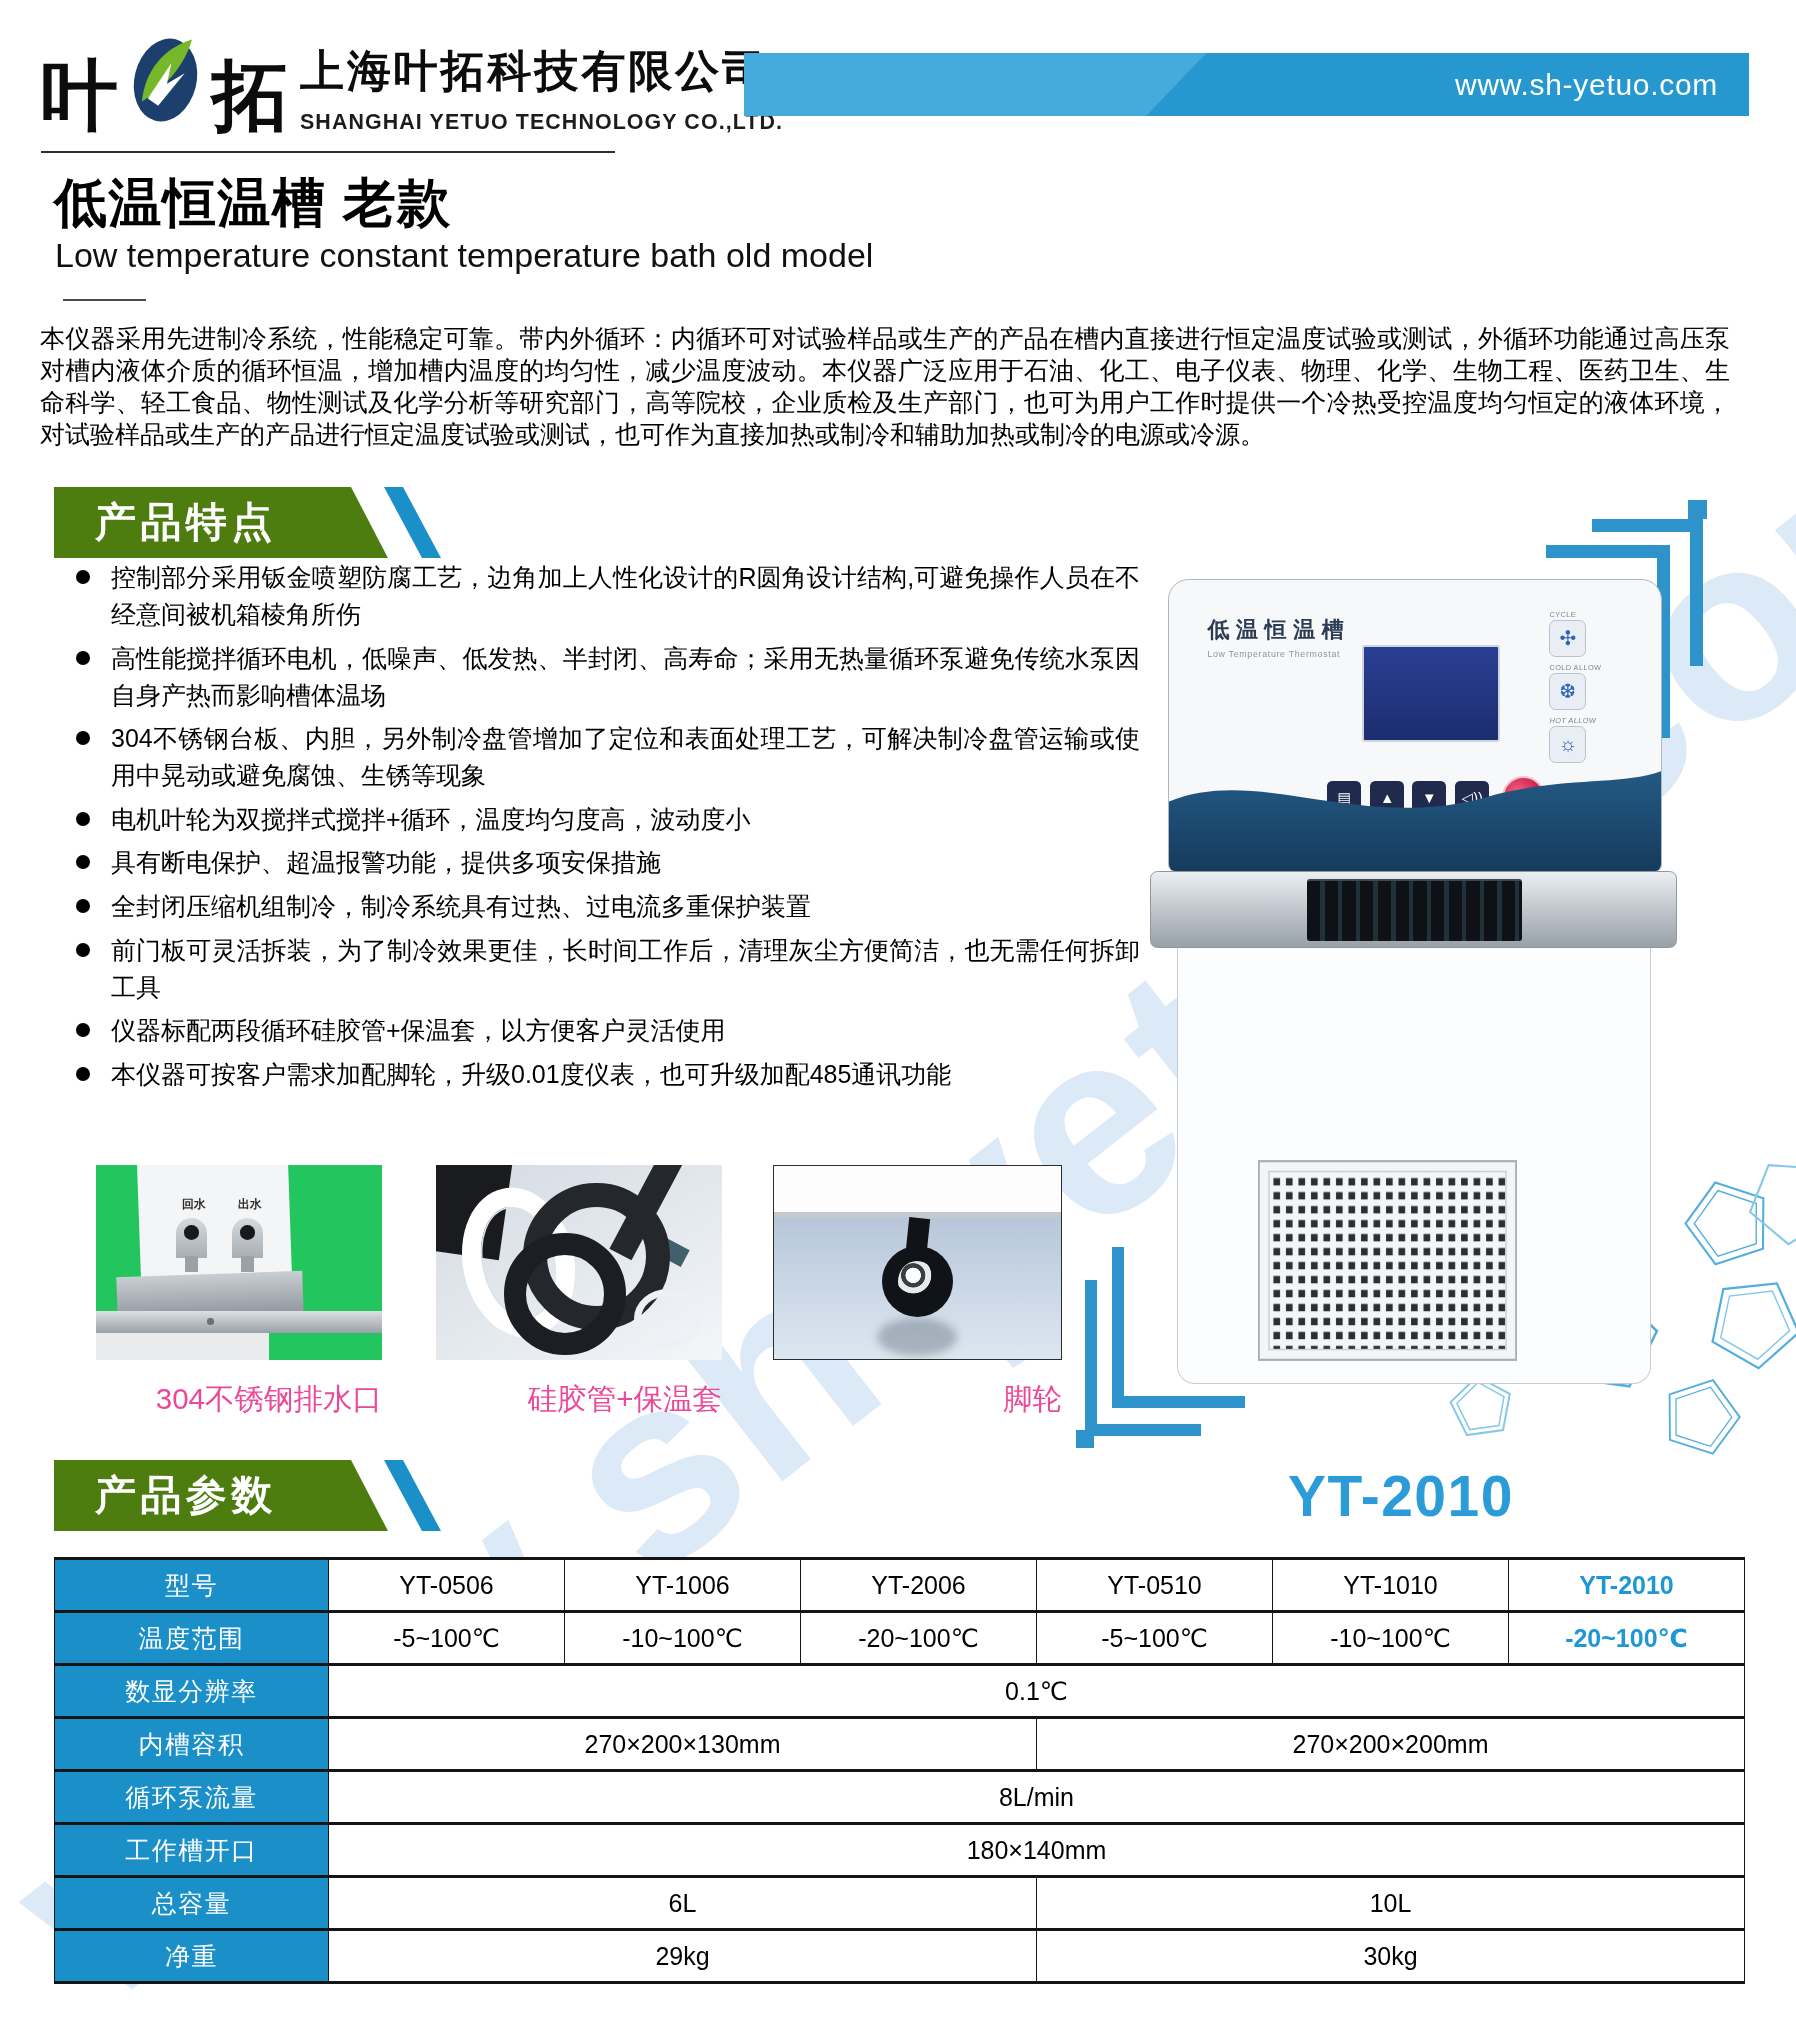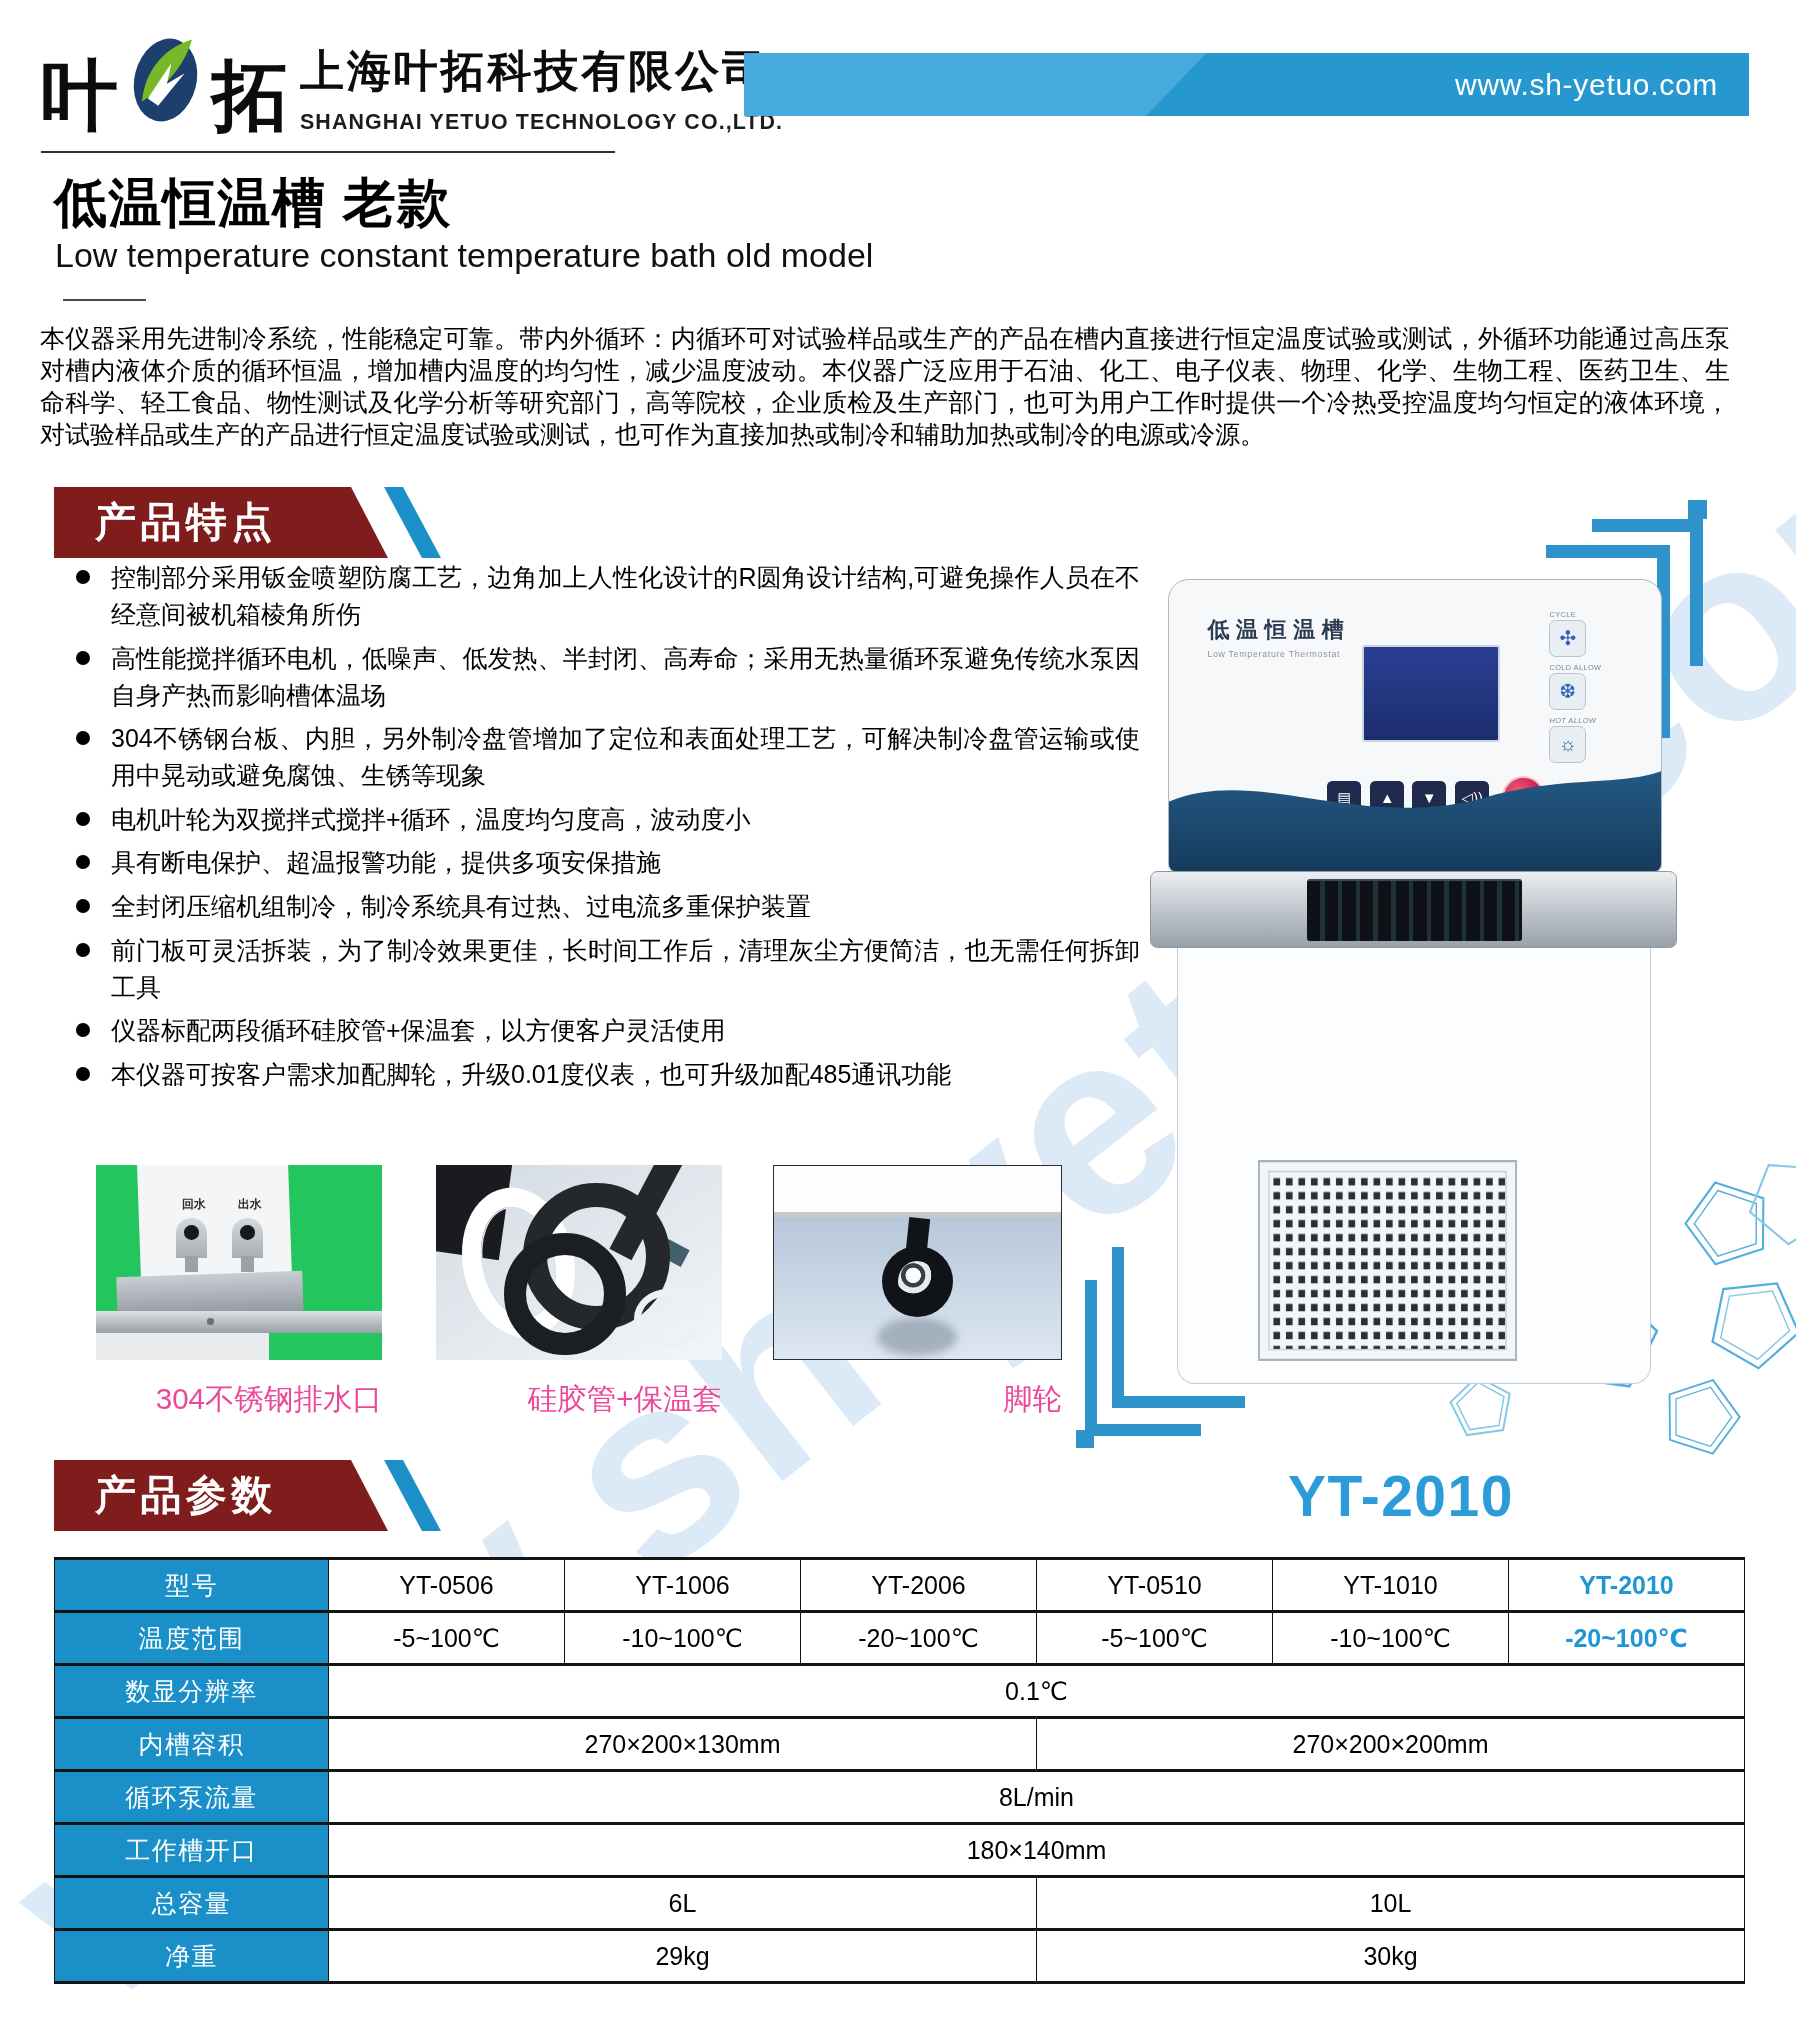--- a/index.html
+++ b/index.html
@@ -31,21 +31,21 @@
     color:#fff; font-size:30px; font-weight:500; letter-spacing:0.7px; }
   
   .title-cn { position:absolute; left:54px; top:168px; font-size:53px; font-weight:bold; letter-spacing:1.5px; z-index:4; }
   .title-en { position:absolute; left:55px; top:236px; font-size:34px; font-weight:500; color:#101010; z-index:4; }
   .title-line { position:absolute; left:63px; top:299px; width:83px; height:2.2px; background:#4a4a4a; z-index:4; }
   
   .intro { position:absolute; left:40px; top:322px; width:1690px; font-size:25px; line-height:32px;
     text-align:justify; color:#000; z-index:4; }
   
   .sec { position:absolute; left:54px; width:413px; height:71px; z-index:4; }
-  .sec-box { position:absolute; left:0; top:0; width:334px; height:71px; background:#7f1d1d;
+  .sec-box { position:absolute; left:0; top:0; width:334px; height:71px; background:#4d7c0f;
     clip-path:polygon(0 0, calc(100% - 37px) 0, 100% 100%, 0 100%);
     display:flex; align-items:center; padding-left:41px; box-sizing:border-box;
     color:#fff; font-size:41px; font-weight:bold; letter-spacing:4.4px; }
   .sec-stripe { position:absolute; left:330px; top:0; width:57px; height:71px; background:#1b90c8;
     clip-path:polygon(0 0, 19px 0, 57px 100%, 38px 100%); }
   #feat-head { top:487px; }
   #param-head { top:1460px; }
   
   .features { position:absolute; left:70px; top:559px; width:1070px; z-index:4; list-style:none; margin:0; padding:0; }
   .features li { position:relative; padding-left:41px; font-size:25px; line-height:37px;

